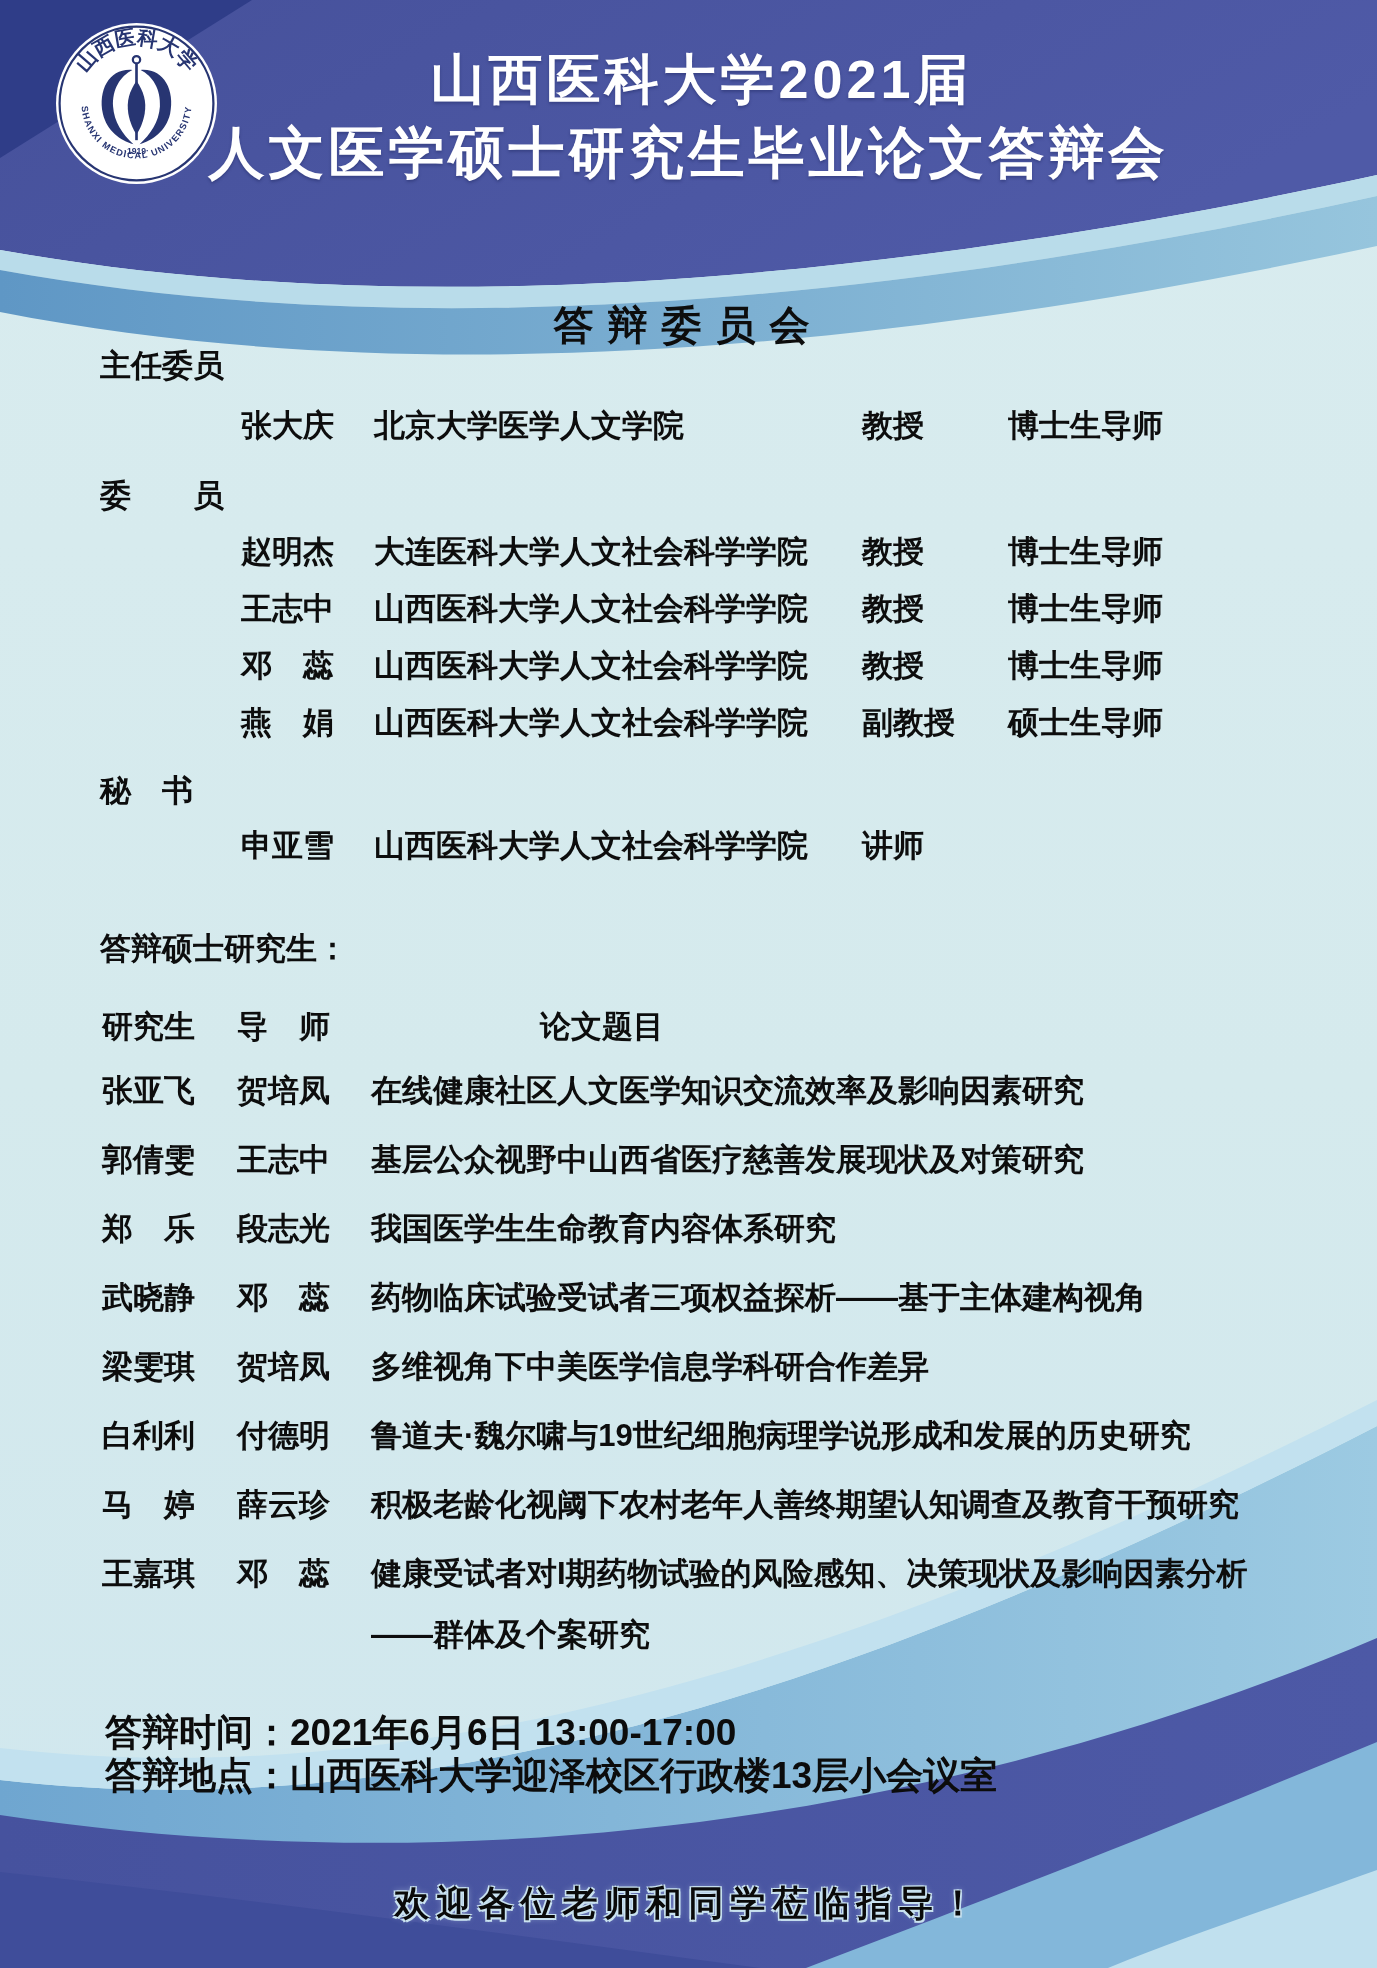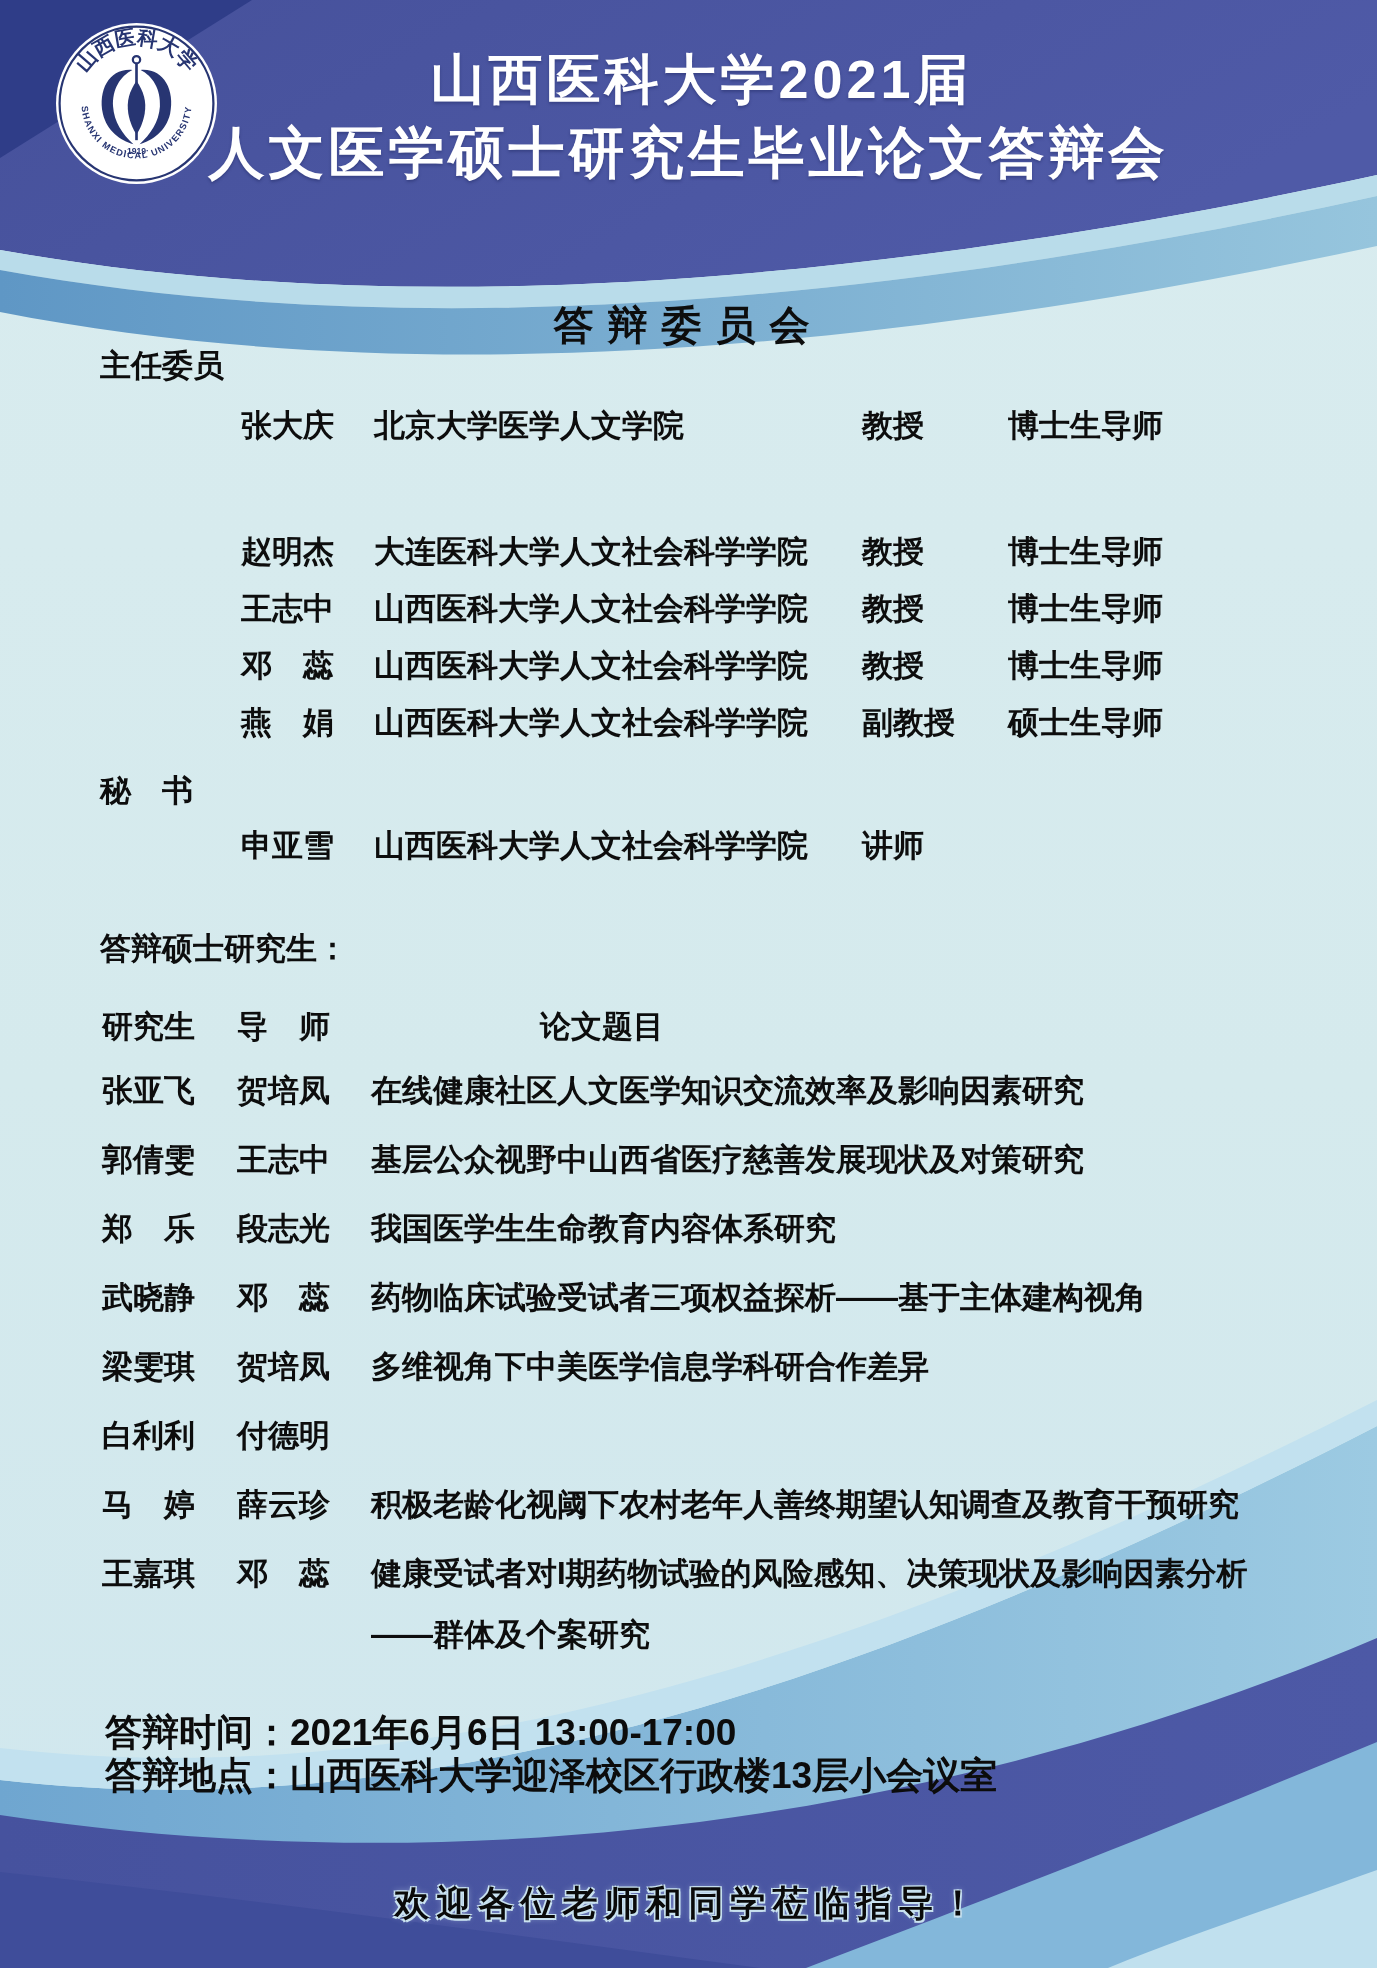--- a/index.html
+++ b/index.html
@@ -103,20 +103,23 @@
     <div class="row" style="top:346px;">
       <span class="c-role">主任委员</span>
     </div>
     <div class="row" style="top:406px;text-align:right;">
       <span class="c-name">张大庆</span>
       <span class="c-aff">北京大学医学人文学院</span>
       <span class="c-title">教授</span>
       <span class="c-adv">博士生导师</span>
     </div>
 
+    <div class="row" style="top:476px;">
+      <span class="c-role">委　　员</span>
+    </div>
     <div class="row" style="top:532px;">
       <span class="c-name">赵明杰</span>
       <span class="c-aff">大连医科大学人文社会科学学院</span>
       <span class="c-title">教授</span>
       <span class="c-adv">博士生导师</span>
     </div>
     <div class="row" style="top:589px;">
       <span class="c-name">王志中</span>
       <span class="c-aff">山西医科大学人文社会科学学院</span>
       <span class="c-title">教授</span>
@@ -173,20 +176,21 @@
       <span class="s-thesis">药物临床试验受试者三项权益探析——基于主体建构视角</span>
     </div>
     <div class="row" style="top:1347px;">
       <span class="s-name">梁雯琪</span>
       <span class="s-mentor">贺培凤</span>
       <span class="s-thesis">多维视角下中美医学信息学科研合作差异</span>
     </div>
     <div class="row" style="top:1416px;">
       <span class="s-name">白利利</span>
       <span class="s-mentor">付德明</span>
+      <span class="s-thesis">鲁道夫·魏尔啸与19世纪细胞病理学说形成和发展的历史研究</span>
     </div>
     <div class="row" style="top:1485px;">
       <span class="s-name">马　婷</span>
       <span class="s-mentor">薛云珍</span>
       <span class="s-thesis">积极老龄化视阈下农村老年人善终期望认知调查及教育干预研究</span>
     </div>
     <div class="row" style="top:1554px;">
       <span class="s-name">王嘉琪</span>
       <span class="s-mentor">邓　蕊</span>
       <span class="s-thesis">健康受试者对I期药物试验的风险感知、决策现状及影响因素分析</span>

